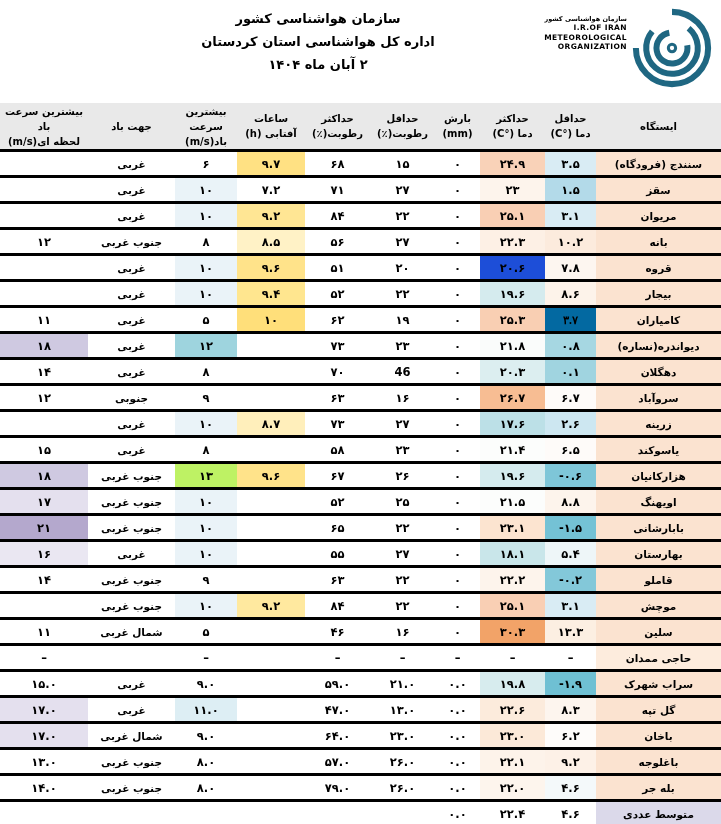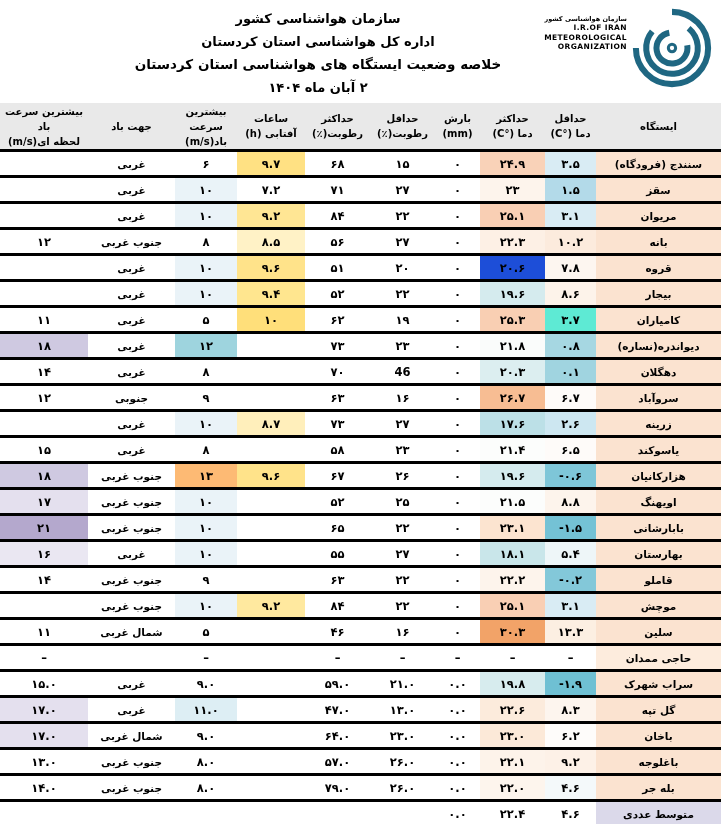--- a/index.html
+++ b/index.html
@@ -28,21 +28,20 @@
 </style>
 </head>
 <body>
 
 <div class="report">
 
   <div class="top">
     <div class="titles">
       <div class="t">سازمان هواشناسی کشور</div>
       <div class="t">اداره کل هواشناسی استان کردستان</div>
-      <div class="t t3">خلاصه وضعیت ایستگاه های هواشناسی استان کردستان</div>
       <div class="t">۲ آبان ماه ۱۴۰۴</div>
     </div>
     <div class="logo">
       <div class="logo-text">
         <div class="fa">سازمان هواشناسی کشور</div>
         <div class="en">I.R.OF IRAN</div>
         <div class="en">METEOROLOGICAL</div>
         <div class="en">ORGANIZATION</div>
       </div>
       <svg class="logo-spiral" width="86" height="86" viewBox="0 0 100 100" aria-hidden="true">
@@ -180,21 +179,21 @@
           <td class="num">۰</td>
           <td class="num">۲۲</td>
           <td class="num">۵۲</td>
           <td class="num" style="background: rgb(255, 230, 143);">۹.۴</td>
           <td class="num" style="background: rgb(234, 243, 248);">۱۰</td>
           <td class="dir">غربی</td>
           <td class="num"></td>
         </tr>
         <tr>
           <td class="station">کامیاران</td>
-          <td class="num" style="background: #5eead4;">۳.۷</td>
+          <td class="num" style="background: #0369a1; font-family: Liberation Serif, serif;">۳.۷</td>
           <td class="num" style="background: rgb(249, 207, 179);">۲۵.۳</td>
           <td class="num">۰</td>
           <td class="num">۱۹</td>
           <td class="num">۶۲</td>
           <td class="num" style="background: rgb(255, 223, 122);">۱۰</td>
           <td class="num">۵</td>
           <td class="dir">غربی</td>
           <td class="num">۱۱</td>
         </tr>
         <tr>
@@ -258,21 +257,21 @@
           <td class="num">۱۵</td>
         </tr>
         <tr>
           <td class="station">هزارکانیان</td>
           <td class="num" style="background: rgb(126, 198, 216);">-۰.۶</td>
           <td class="num" style="background: rgb(213, 235, 238);">۱۹.۶</td>
           <td class="num">۰</td>
           <td class="num">۲۶</td>
           <td class="num">۶۷</td>
           <td class="num" style="background: rgb(255, 227, 138);">۹.۶</td>
-          <td class="num" style="background: #fdba74; margin-left: 26px;">۱۳</td>
+          <td class="num" style="background: #bef264; margin-left: 26px;">۱۳</td>
           <td class="dir">جنوب غربی</td>
           <td class="num" style="background: rgb(207, 201, 225);">۱۸</td>
         </tr>
         <tr>
           <td class="station">اویهنگ</td>
           <td class="num" style="background: rgb(253, 244, 236);">۸.۸</td>
           <td class="num" style="background: rgb(252, 253, 252);">۲۱.۵</td>
           <td class="num">۰</td>
           <td class="num">۲۵</td>
           <td class="num">۵۲</td>

